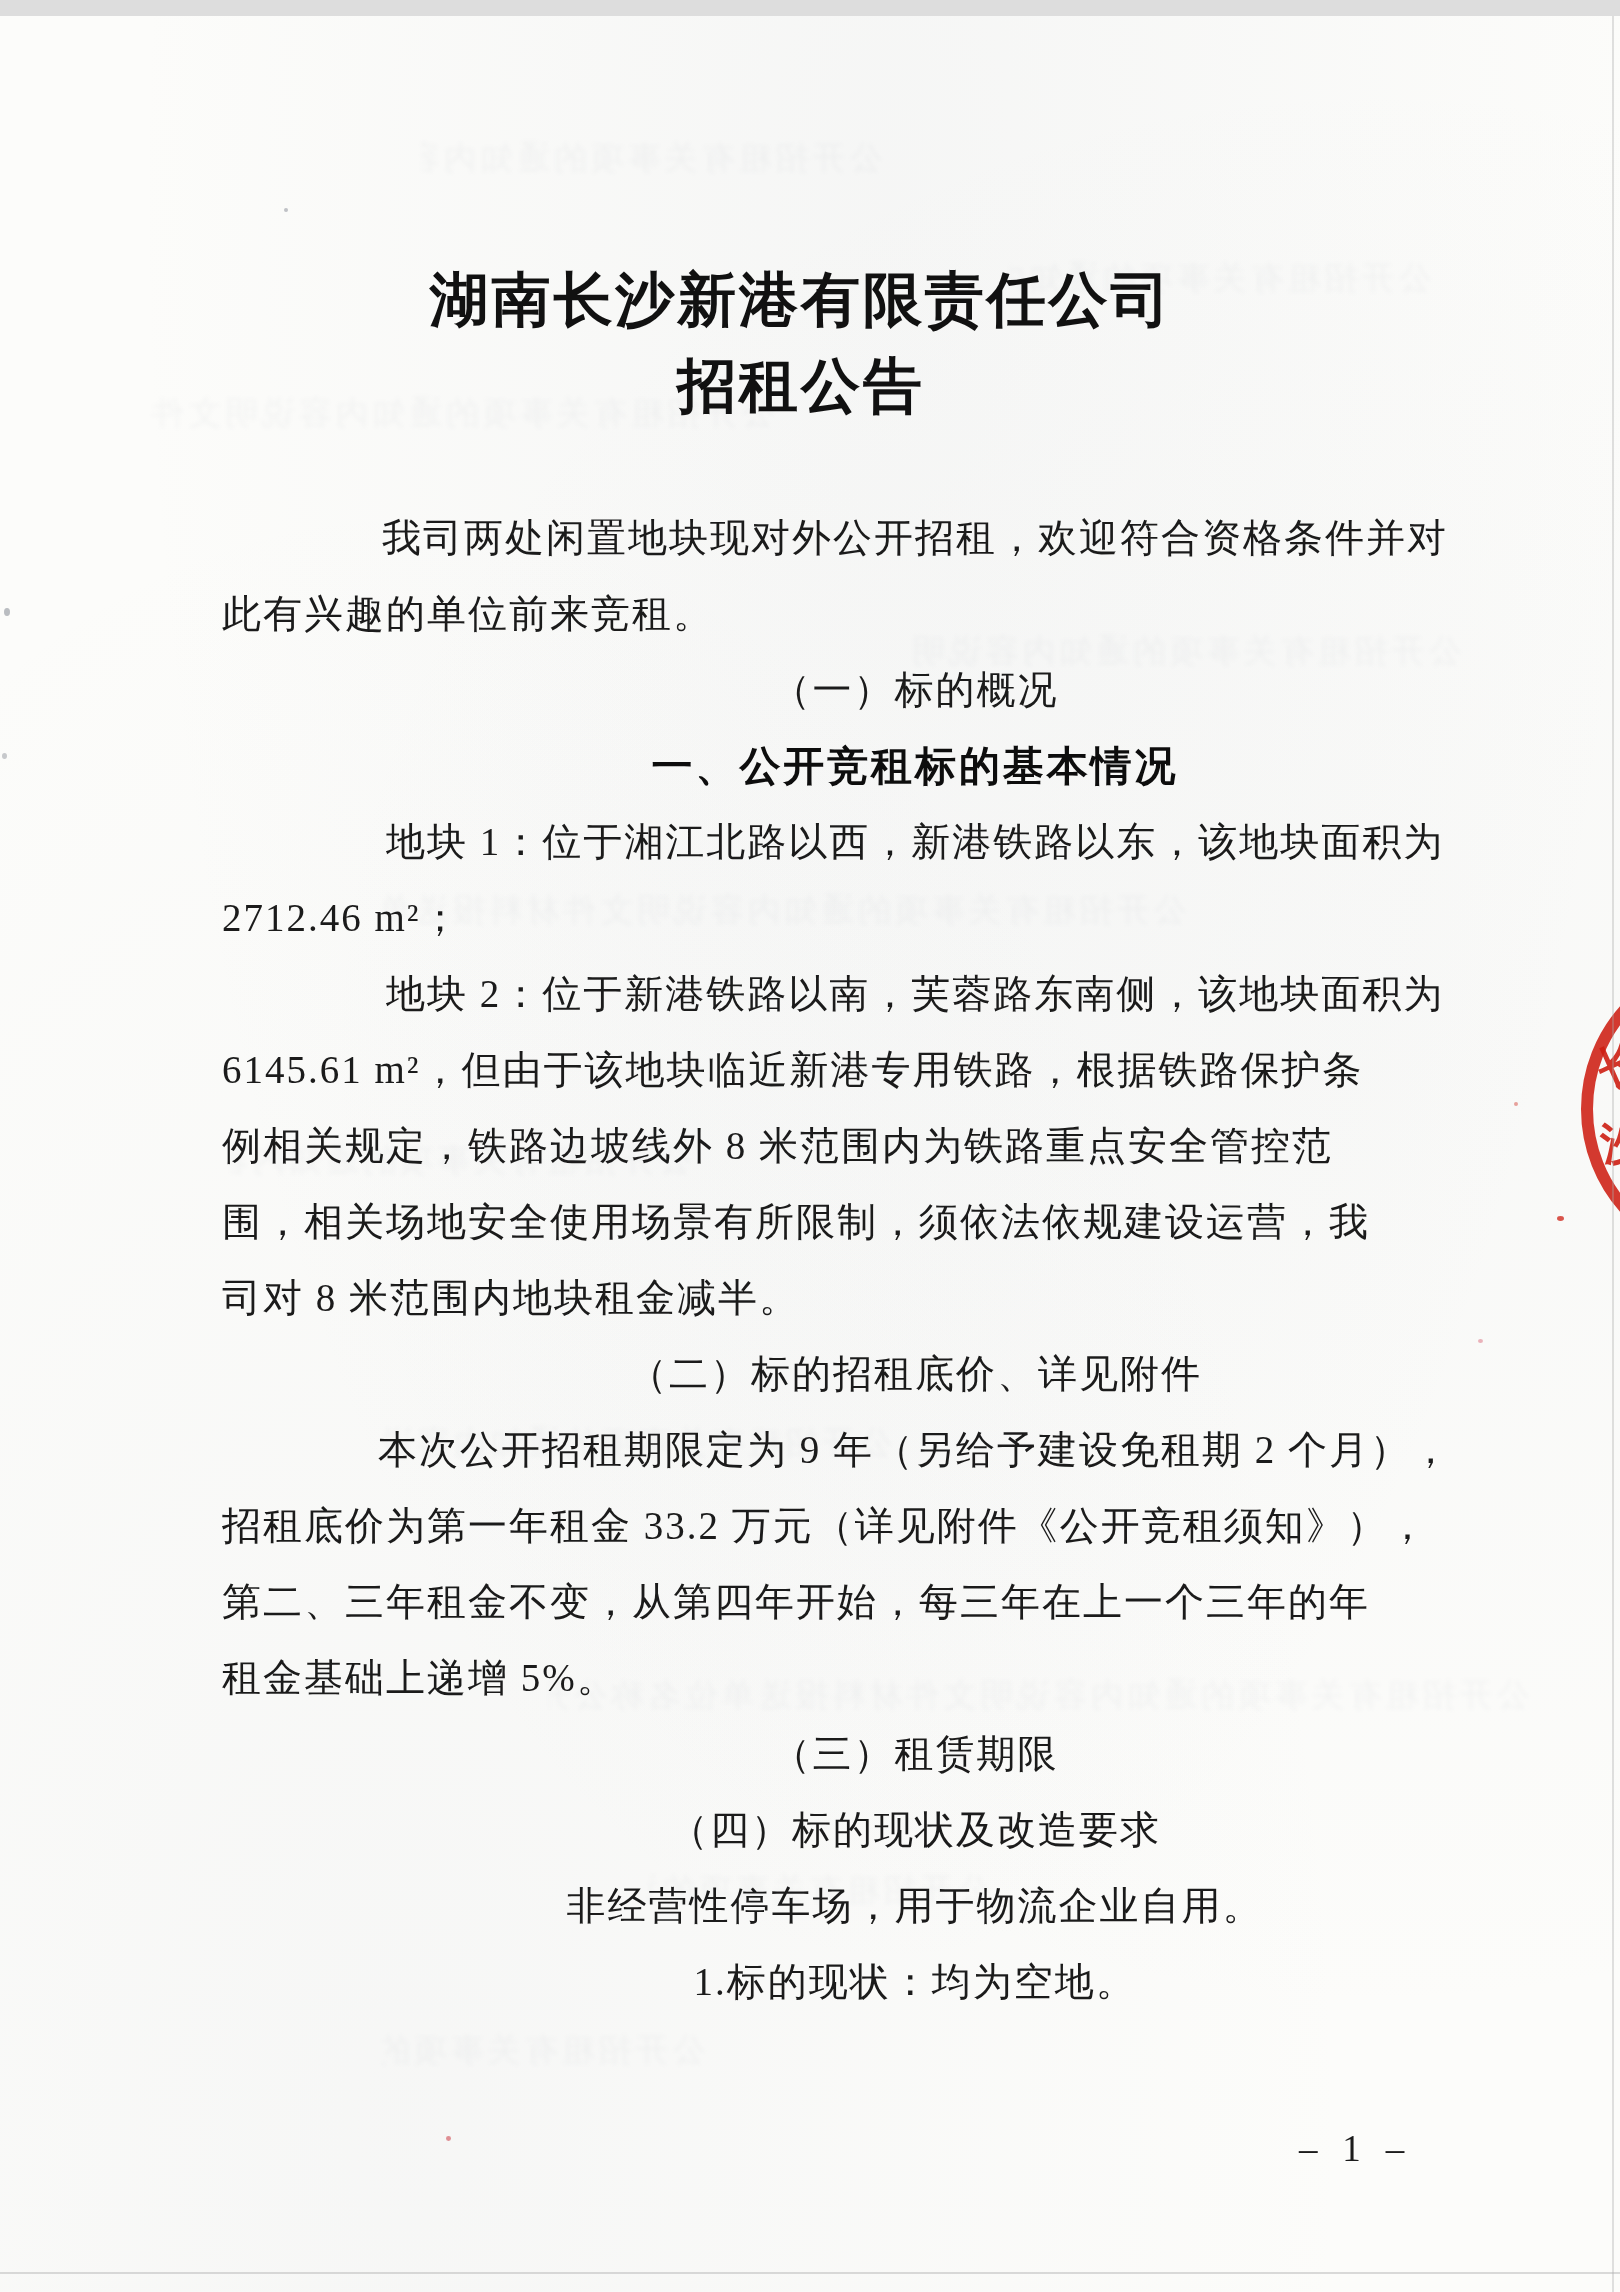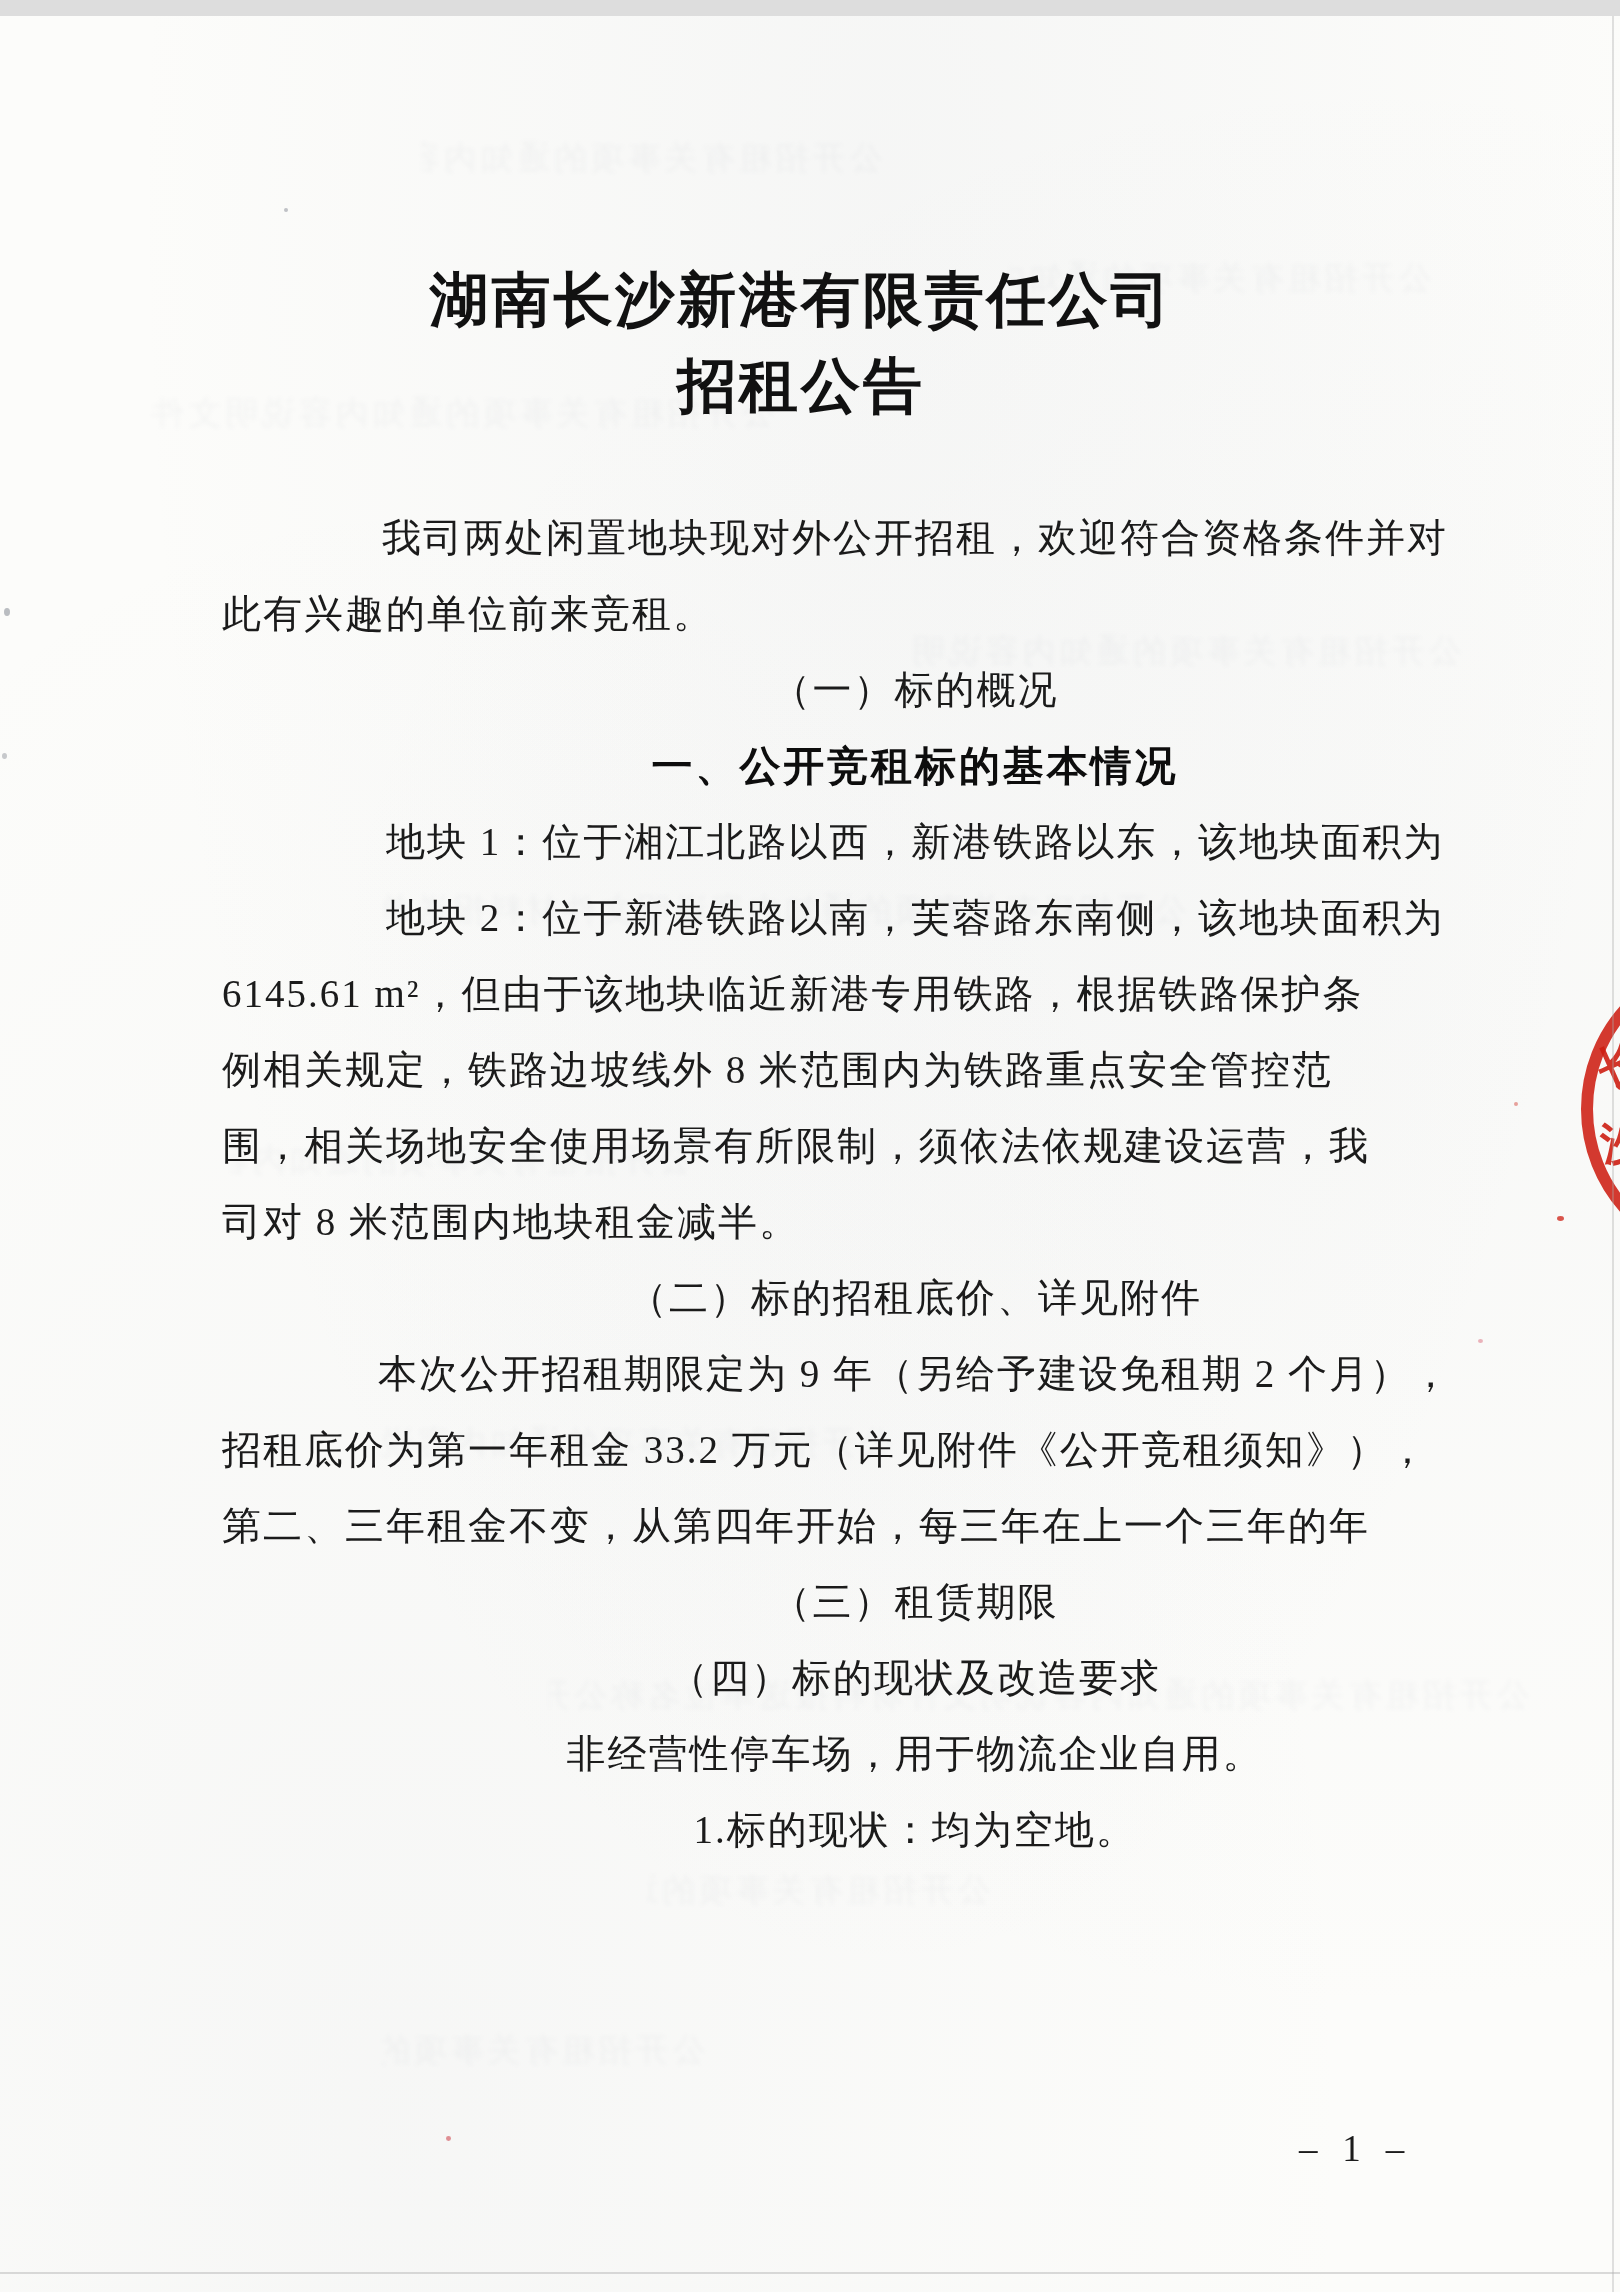--- a/index.html
+++ b/index.html
@@ -104,29 +104,31 @@
     <div class="title-line">湖南长沙新港有限责任公司</div>
     <div class="title-line">招租公告</div>
   </div>
 
   <div class="doc-lines" id="doc-lines">
       <div class="line body indent">我司两处闲置地块现对外公开招租，欢迎符合资格条件并对</div>
       <div class="line body">此有兴趣的单位前来竞租。</div>
       <div class="line body indent">（一）标的概况</div>
       <div class="line h1 indent">一、公开竞租标的基本情况</div>
       <div class="line body indent">地块 1：位于湘江北路以西，新港铁路以东，该地块面积为</div>
+      <div class="line body">2712.46 m²；</div>
       <div class="line body indent">地块 2：位于新港铁路以南，芙蓉路东南侧，该地块面积为</div>
       <div class="line body">6145.61 m²，但由于该地块临近新港专用铁路，根据铁路保护条</div>
       <div class="line body">例相关规定，铁路边坡线外 8 米范围内为铁路重点安全管控范</div>
       <div class="line body">围，相关场地安全使用场景有所限制，须依法依规建设运营，我</div>
       <div class="line body">司对 8 米范围内地块租金减半。</div>
       <div class="line body indent">（二）标的招租底价、详见附件</div>
       <div class="line body indent">本次公开招租期限定为 9 年（另给予建设免租期 2 个月），</div>
       <div class="line body">招租底价为第一年租金 33.2 万元（详见附件《公开竞租须知》），</div>
       <div class="line body">第二、三年租金不变，从第四年开始，每三年在上一个三年的年</div>
+      <div class="line body">租金基础上递增 5%。</div>
       <div class="line body indent">（三）租赁期限</div>
       <div class="line body indent">（四）标的现状及改造要求</div>
       <div class="line body indent">非经营性停车场，用于物流企业自用。</div>
       <div class="line body indent">1.标的现状：均为空地。</div>
     </div>
 
   <div class="seal-ring"></div>
   <span class="seal-frag f1">长</span>
   <span class="seal-frag f2">沙</span>
 

